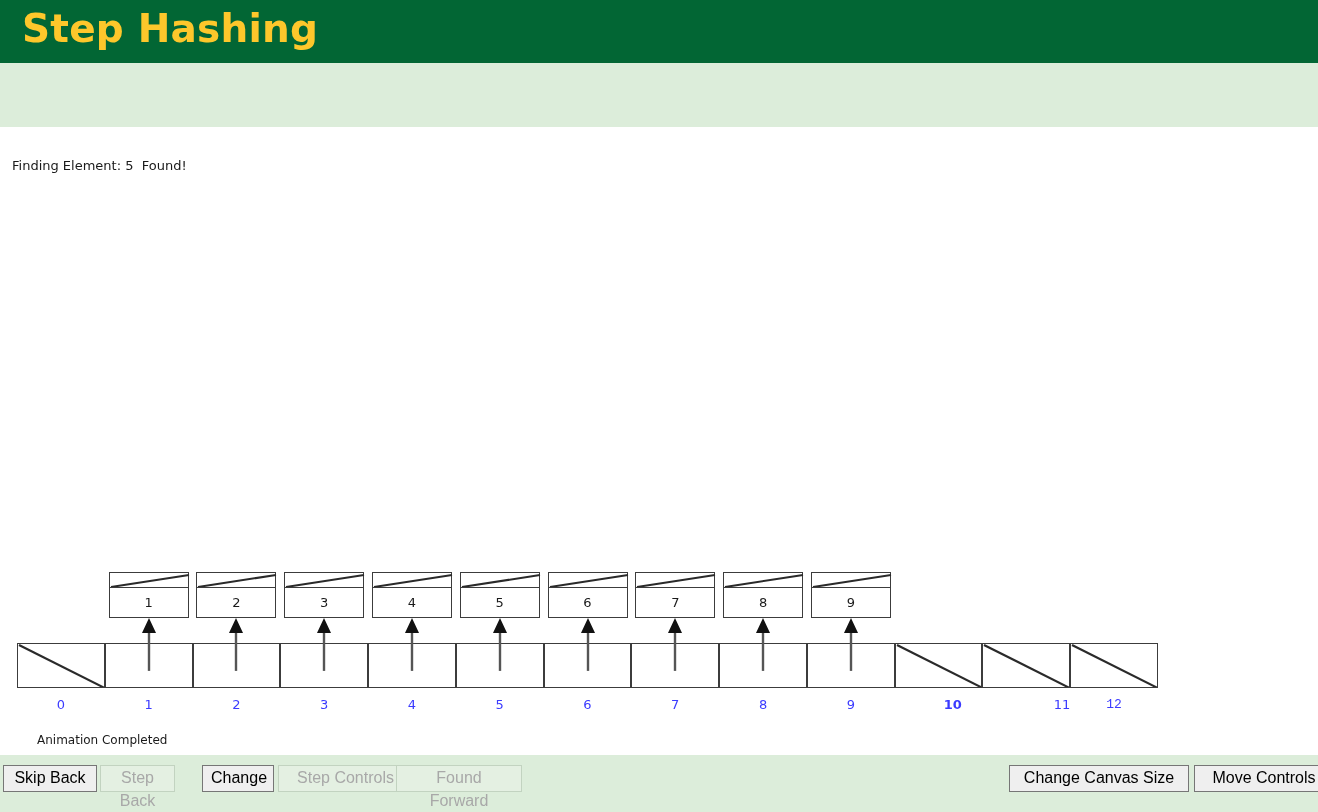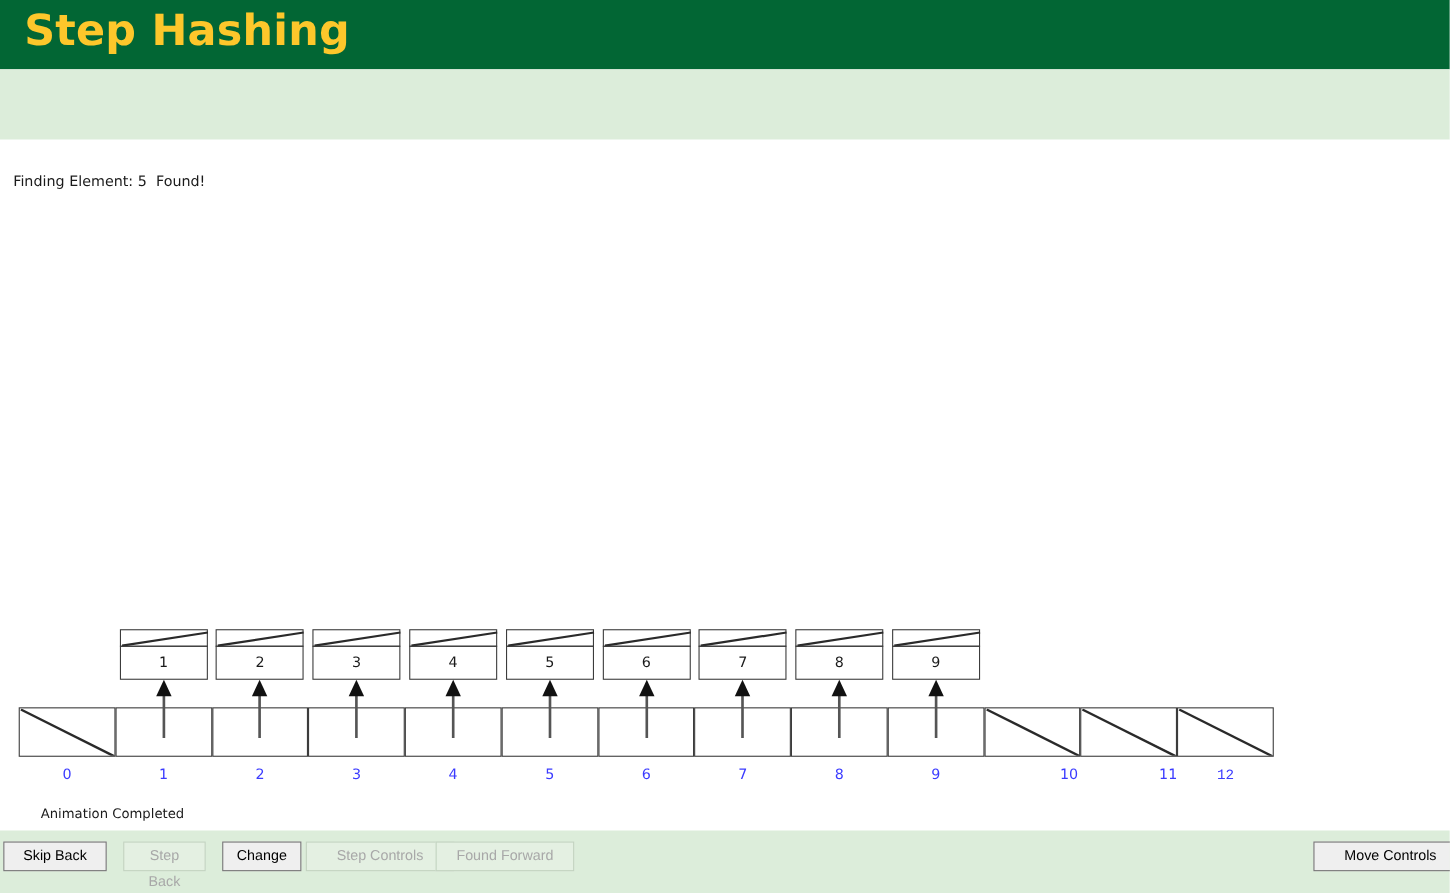--- a/index.html
+++ b/index.html
@@ -143,21 +143,21 @@
     position: absolute; left: 0; top: 755px; width: 1318px; height: 57px;
     background: #dcedda;
   }
   .ctlbtn {
     position: absolute; top: 10px;
     height: 27px;
     box-sizing: border-box;
     border: 1px solid #767676;
     background: #efefef;
     font-family: "Liberation Sans", sans-serif;
-    font-size: 13px; color: #000;
+    font-size: 16px; color: #000;
     line-height: 23px; text-align: center;
     padding: 0 8px;
     cursor: pointer;
   }
   .ctlbtn.disabled {
     color: #a8a8a8;
     border-color: #c2d3c0;
     background: #e4f0e2;
     cursor: default;
   }
@@ -325,41 +325,42 @@
         </div>
         <svg class="arrow" width="22" height="56.89999999999998" style="left: 839.815px; top: 491px;">
           <line x1="11" y1="52.89999999999998" x2="11" y2="12" stroke="#555" stroke-width="2.4"></line>
           <polygon points="11,0 4,15 18,15" fill="#111"></polygon>
         </svg>
         <div class="tcell" style="left: 894.7px; top: 516px; width: 87.77px; height: 45px;">
           <svg class="slash" width="87.77" height="45">
             <line x1="1" y1="1" x2="86.77" y2="44" stroke="#2a2a2a" stroke-width="2.2"></line>
           </svg>
         </div>
-        <div class="tlabel" style="left: 928px; top: 570px; width: 87.77px;">10</div>
+        <div class="tlabel" style="left: 909px; top: 570px; width: 87.77px; font-weight: bold;">10</div>
         <div class="tcell" style="left: 982.47px; top: 516px; width: 87.77px; height: 45px;">
           <svg class="slash" width="87.77" height="45">
             <line x1="1" y1="1" x2="86.77" y2="44" stroke="#2a2a2a" stroke-width="2.2"></line>
           </svg>
         </div>
         <div class="tlabel" style="left: 982.47px; top: 570px; width: 87.77px; text-align: right;">11</div>
         <div class="tcell" style="left: 1070.24px; top: 516px; width: 87.77px; height: 45px;">
           <svg class="slash" width="87.77" height="45">
             <line x1="1" y1="1" x2="86.77" y2="44" stroke="#2a2a2a" stroke-width="2.2"></line>
           </svg>
         </div>
         <div class="tlabel" style="left: 1070.24px; top: 570px; width: 87.77px; font-family: Liberation Mono, monospace;">12</div>
       </div>
   </div>
 
   <div id="bottomband">
     <div id="ctlbuttons">
         <div class="ctlbtn" style="left: 3px; width: 94px;">Skip Back</div>
-        <div class="ctlbtn disabled" style="left: 112px; width: 75px;">Step Back</div>
+        <div class="ctlbtn disabled" style="left: 100px; width: 75px;">Step Back</div>
         <div class="ctlbtn" style="left: 202px; width: 72px;">Change</div>
         <div class="ctlbtn disabled" style="left: 278px; width: 135px;">Step Controls</div>
         <div class="ctlbtn disabled" style="left: 396px; width: 126px;">Found Forward</div>
       </div>
 
+    <div class="ctlbtn" style="left:1009px; width:180px;">Change Canvas Size</div>
     <div class="ctlbtn" style="left:1194px; width:140px;">Move Controls</div>
   </div>
 
 </div>
 
 </body></html>

